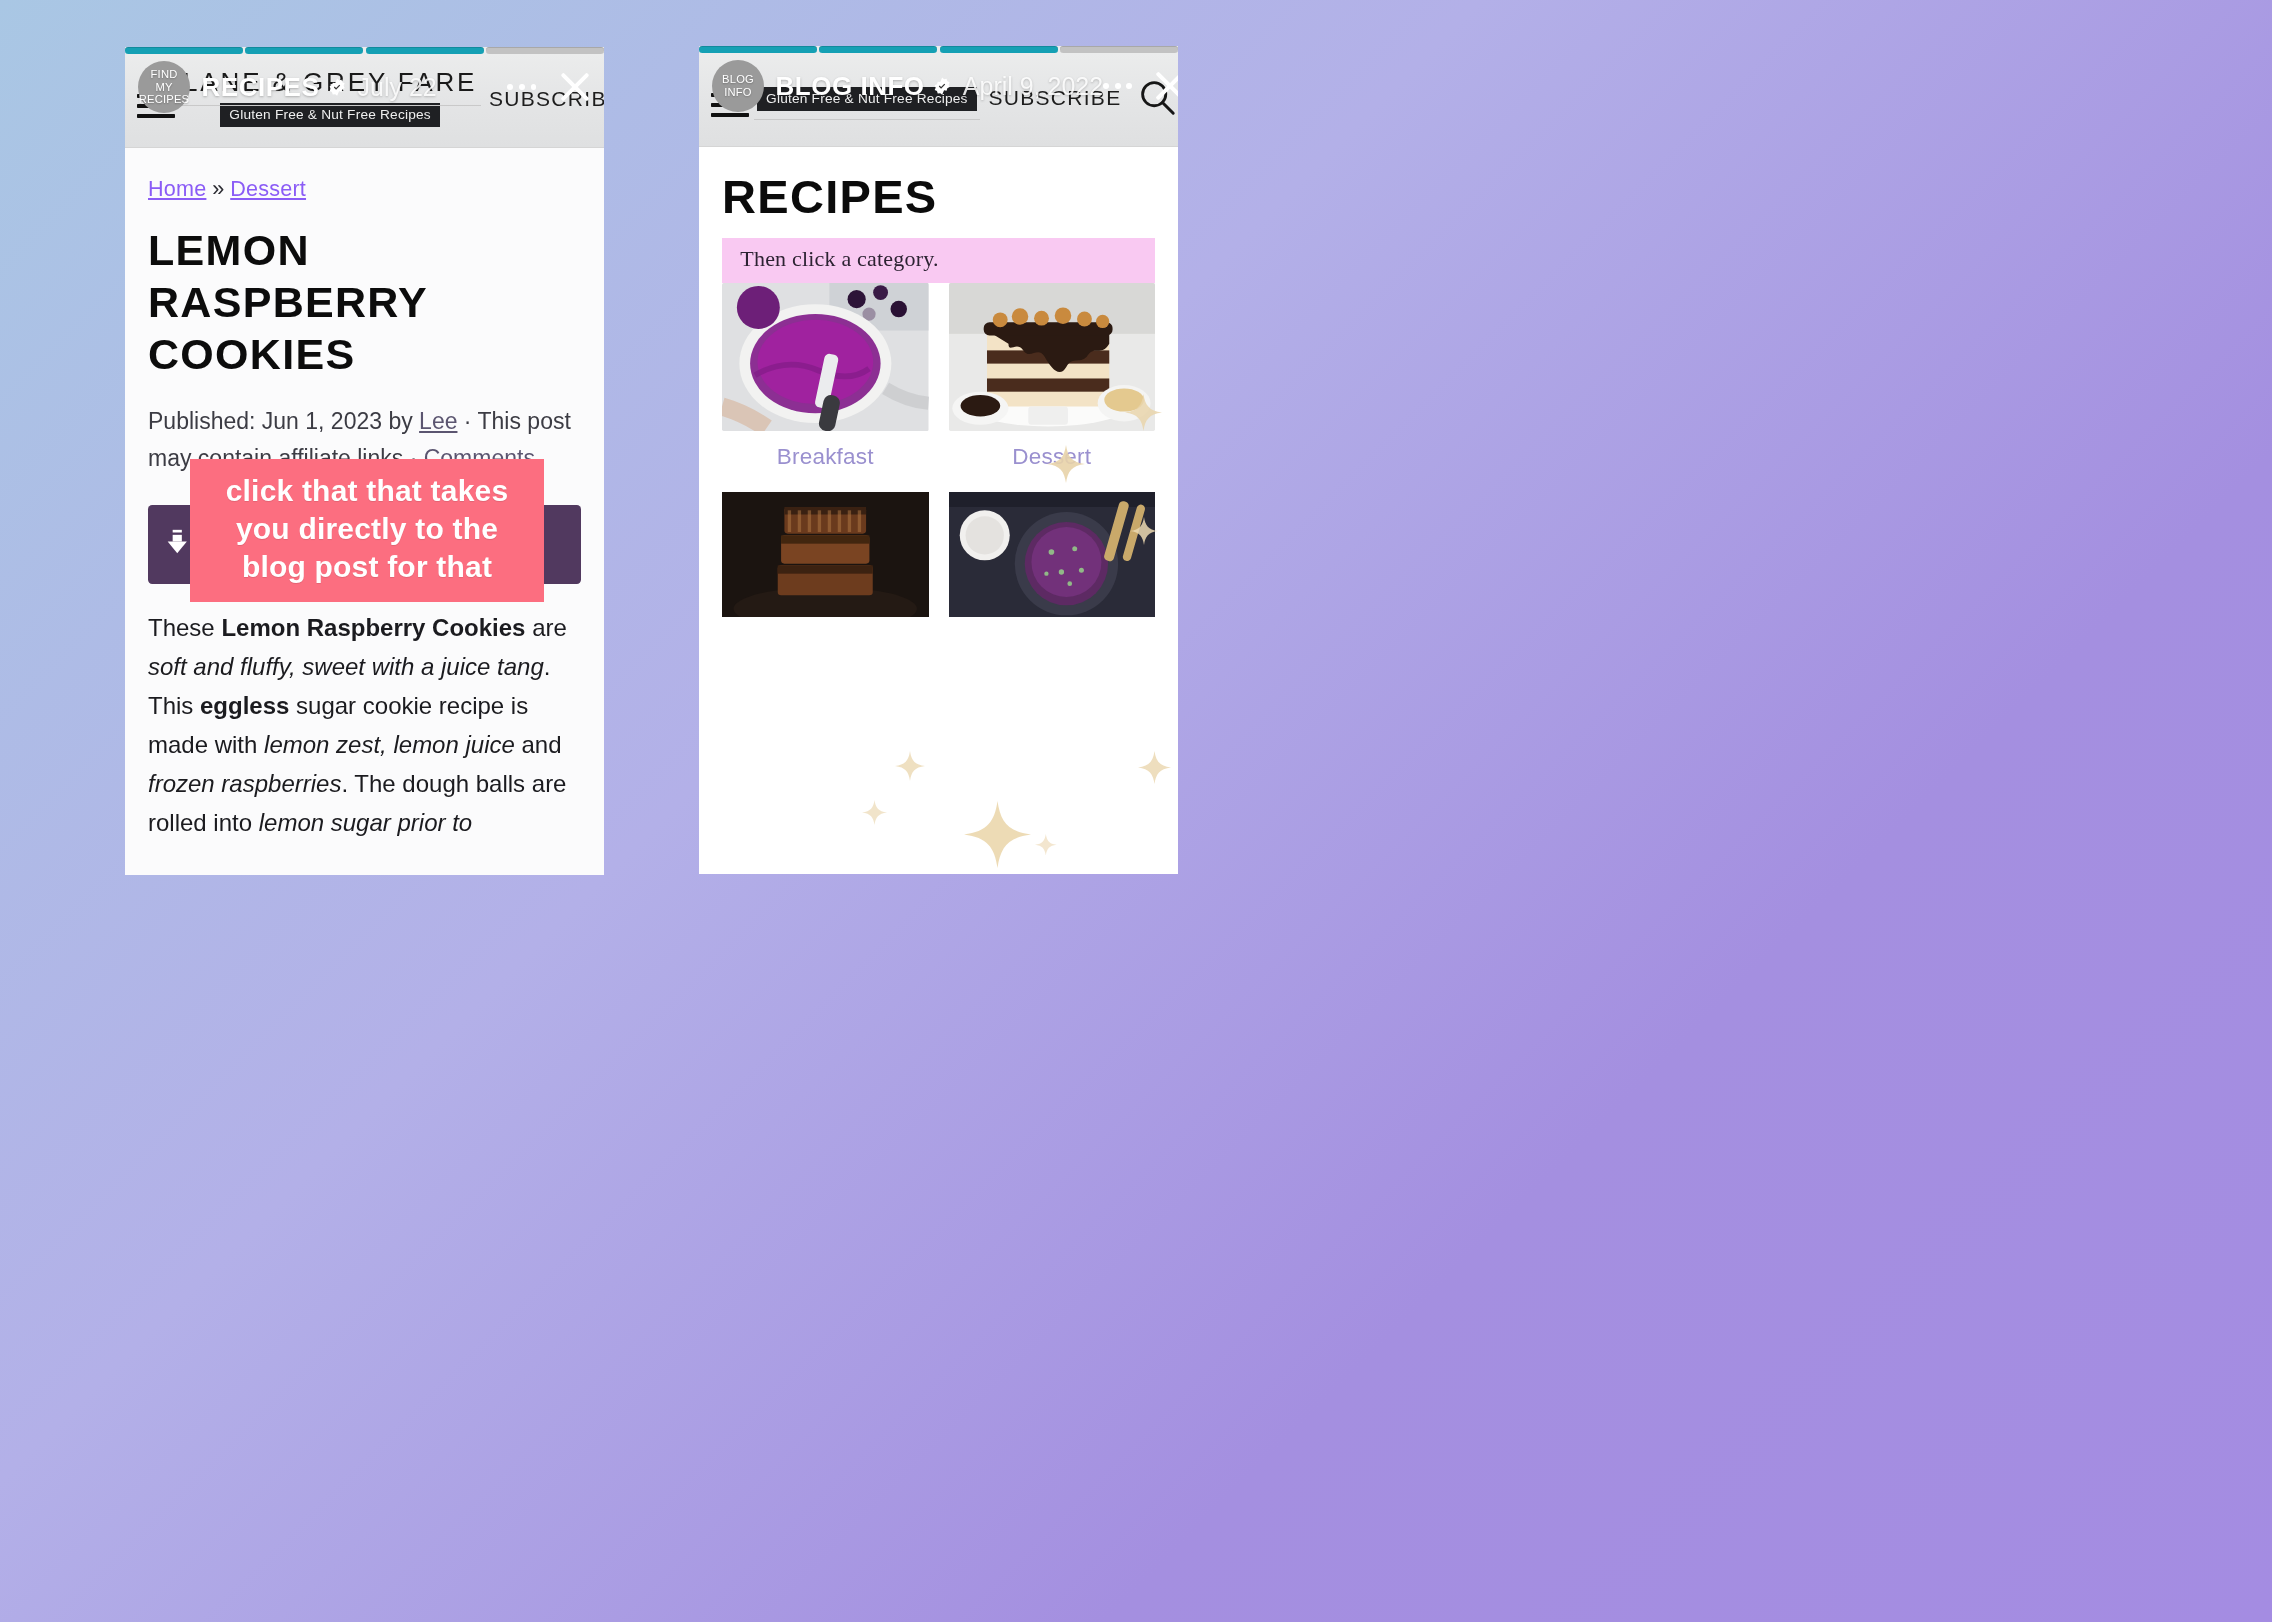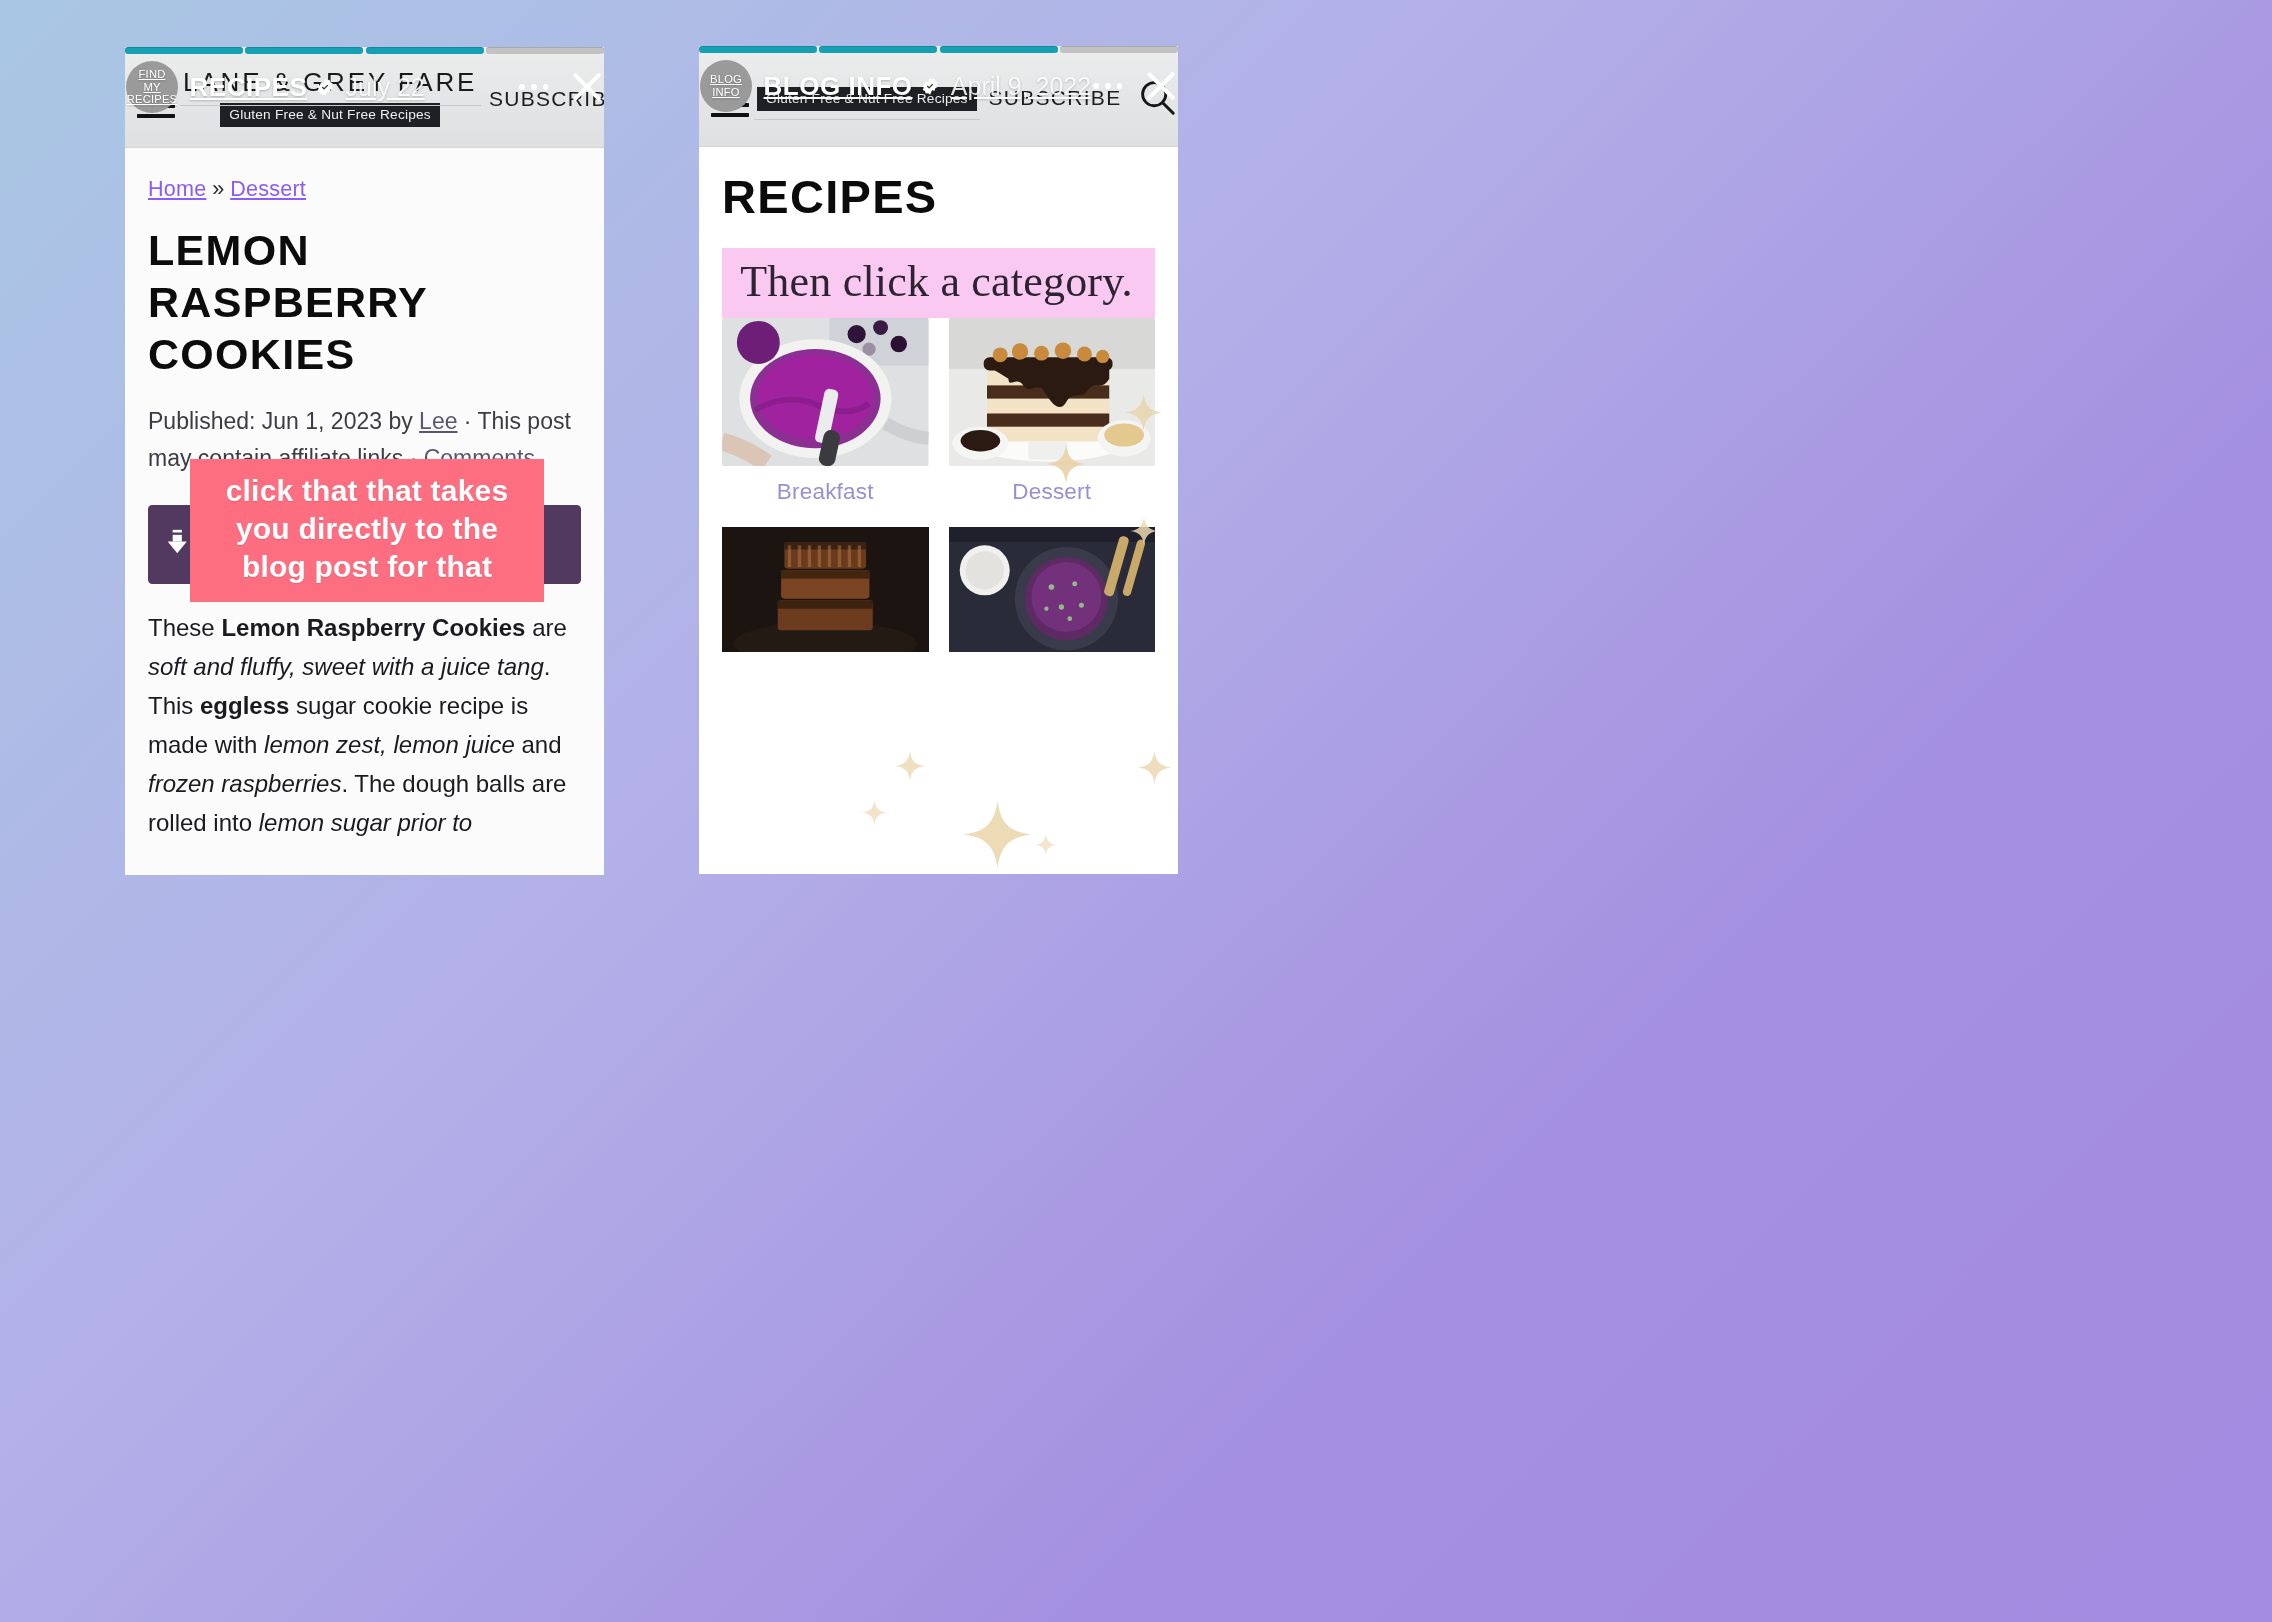--- a/index.html
+++ b/index.html
@@ -29,23 +29,22 @@
     flex: 1 1 0; background: #5fd4d6; border-radius: 3.3px; height: 6.7px;
     box-shadow: 0 0.8px 0 rgba(0,0,0,.18) inset;
   }
   .story-progress .seg.done { background: #15a0b4; }
   .story-progress .seg.pending { background: #c2c2c2; }
 
   
   .story-header {
     position: absolute; left: 0; right: 0; top: 7.5px;
     height: 65px; z-index: 45;
-    display: flex; align-items: center; padding: 0 1px;
+    display: flex; align-items: center; padding: 0 13px;
     color: #fff;
-    text-decoration: underline;
   }
   .avatar {
     width: 52px; height: 52px; border-radius: 50%;
     background: #9a9a9a;
     display: flex; flex-direction: column; align-items: center; justify-content: center;
     font-size: 11.2px; line-height: 1.12; text-align: center; letter-spacing: 0.2px;
     color: #fff; flex: none; margin-right: 11.6px;
     text-shadow: 0 0.8px 1.7px rgba(0,0,0,.25);
   }
   .story-title {
@@ -165,25 +164,25 @@
   .r-h1 {
     margin-top: 21.6px; font-size: 47px; font-weight: 700; letter-spacing: 1.3px; color: #0b0b0b;
   }
   .r-h2 {
     margin-top: 30px; font-size: 33px; font-weight: 700; letter-spacing: 1.2px; color: #0b0b0b;
   }
   .r-para {
     margin-top: 21.6px; font-size: 23px; line-height: 1.56; color: #1c1c20;
   }
   .highlight-line {
-    margin-top: 24px;
+    margin-top: 14px;
     background: #f9c9f2;
     display: block;
     font-family: "Liberation Serif", serif;
-    font-size: 44px; color: #2d2333; letter-spacing: 0.2px;
+    font-size: 22px; color: #2d2333; letter-spacing: 0.2px;
     padding: 8.3px 18.3px 10.8px;
   }
 
   .cat-grid { margin-top: 0; display: grid; grid-template-columns: 1fr 1fr; gap: 25px 20px; }
   .cat-card { }
   .cat-thumb { width: 100%; height: 148px; border-radius: 1.7px; overflow: hidden; position: relative; }
   .cat-label {
     text-align: center; margin-top: 13.3px;
     font-size: 22.5px; color: #9a90cf; letter-spacing: 0.2px;
   }

